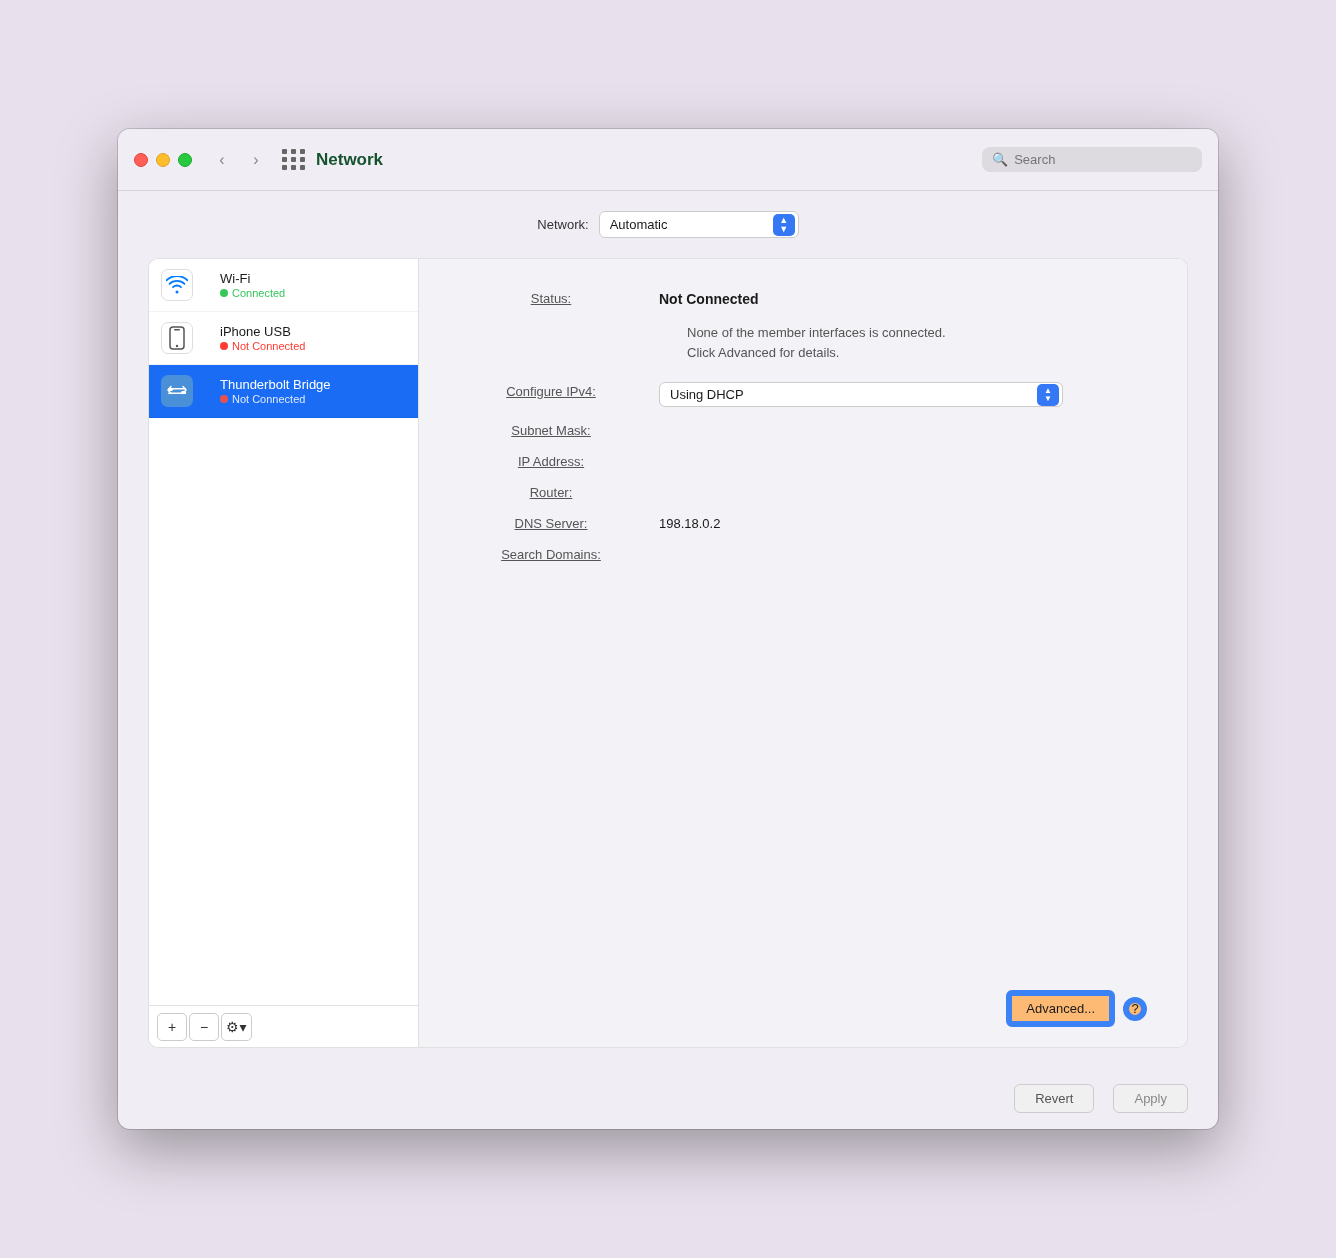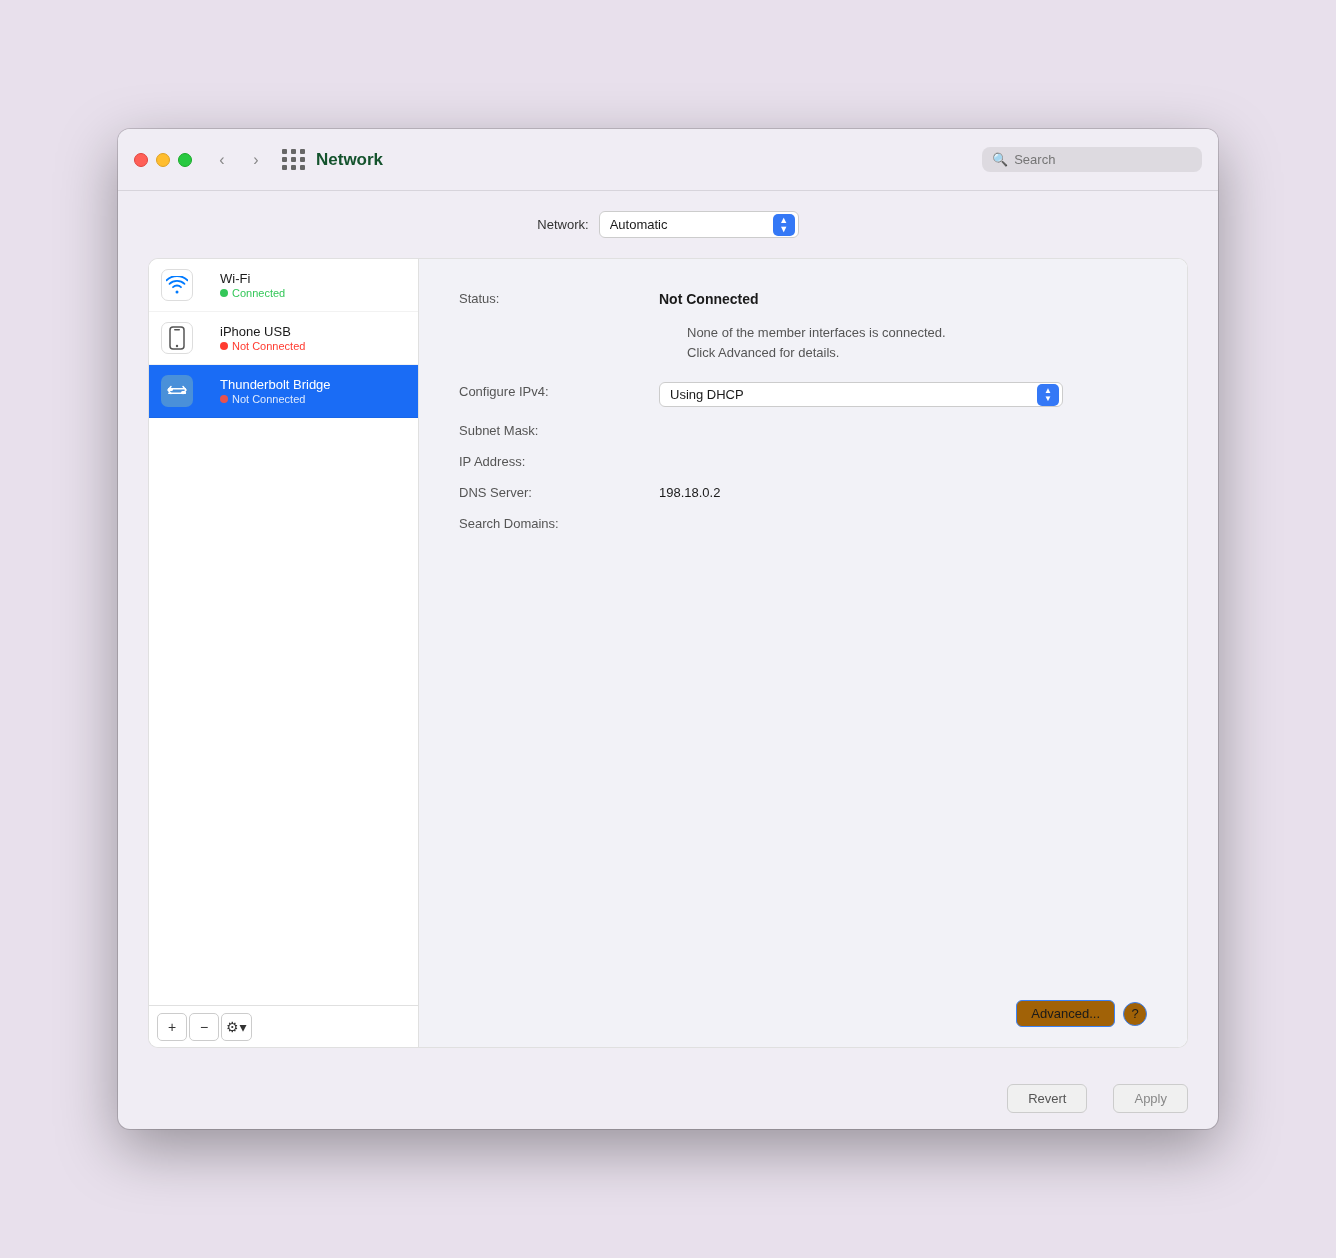--- a/index.html
+++ b/index.html
@@ -307,27 +307,28 @@
       flex: 1;
     }
 
     .field-row {
       display: flex;
       align-items: flex-start;
       margin-bottom: 14px;
     }
 
     .field-label {
-      text-align: left;
+      text-align: center;
       width: 200px;
       padding-right: 16px;
       color: #555;
       font-size: 13px;
       padding-top: 2px;
       flex-shrink: 0;
+      text-decoration: underline;
     }
 
     .field-value {
       font-size: 13px;
       color: #1a1a1a;
       padding-top: 2px;
     }
 
     .field-value.bold {
       font-weight: 700;
@@ -386,22 +387,22 @@
     }
 
     .advanced-help {
       display: flex;
       gap: 8px;
       align-items: center;
       margin-left: auto;
     }
 
     .advanced-btn, .help-btn {
-      background: #a16207;
-      border: 1px solid #3b82f6;
+      background: #fdba74;
+      border: 6px solid #3b82f6;
       border-radius: 6px;
       padding: 5px 14px;
       font-size: 13px;
       cursor: pointer;
       color: #1a1a1a;
     }
 
     .help-btn {
       width: 24px;
       height: 24px;
@@ -413,21 +414,21 @@
       font-size: 13px;
       font-weight: 500;
     }
 
     
     .bottom-bar {
       display: flex;
       justify-content: flex-end;
       align-items: center;
       padding: 16px 30px 16px 30px;
-      gap: 26px;
+      gap: 19px;
     }
 
     .revert-btn, .apply-btn {
       padding: 6px 20px;
       border-radius: 6px;
       font-size: 13px;
       cursor: pointer;
       border: 1px solid #ccc;
     }
 
@@ -636,20 +637,24 @@
           <div class="field-row">
             <span class="field-label">Subnet Mask:</span>
             <span class="field-value"></span>
           </div>
 
           <div class="field-row">
             <span class="field-label">IP Address:</span>
             <span class="field-value"></span>
           </div>
 
+          <div class="field-row">
+            <span class="field-label">Router:</span>
+            <span class="field-value"></span>
+          </div>
 
           <div class="field-row">
             <span class="field-label">DNS Server:</span>
             <span class="field-value">198.18.0.2</span>
           </div>
 
           <div class="field-row">
             <span class="field-label">Search Domains:</span>
             <span class="field-value"></span>
           </div>

